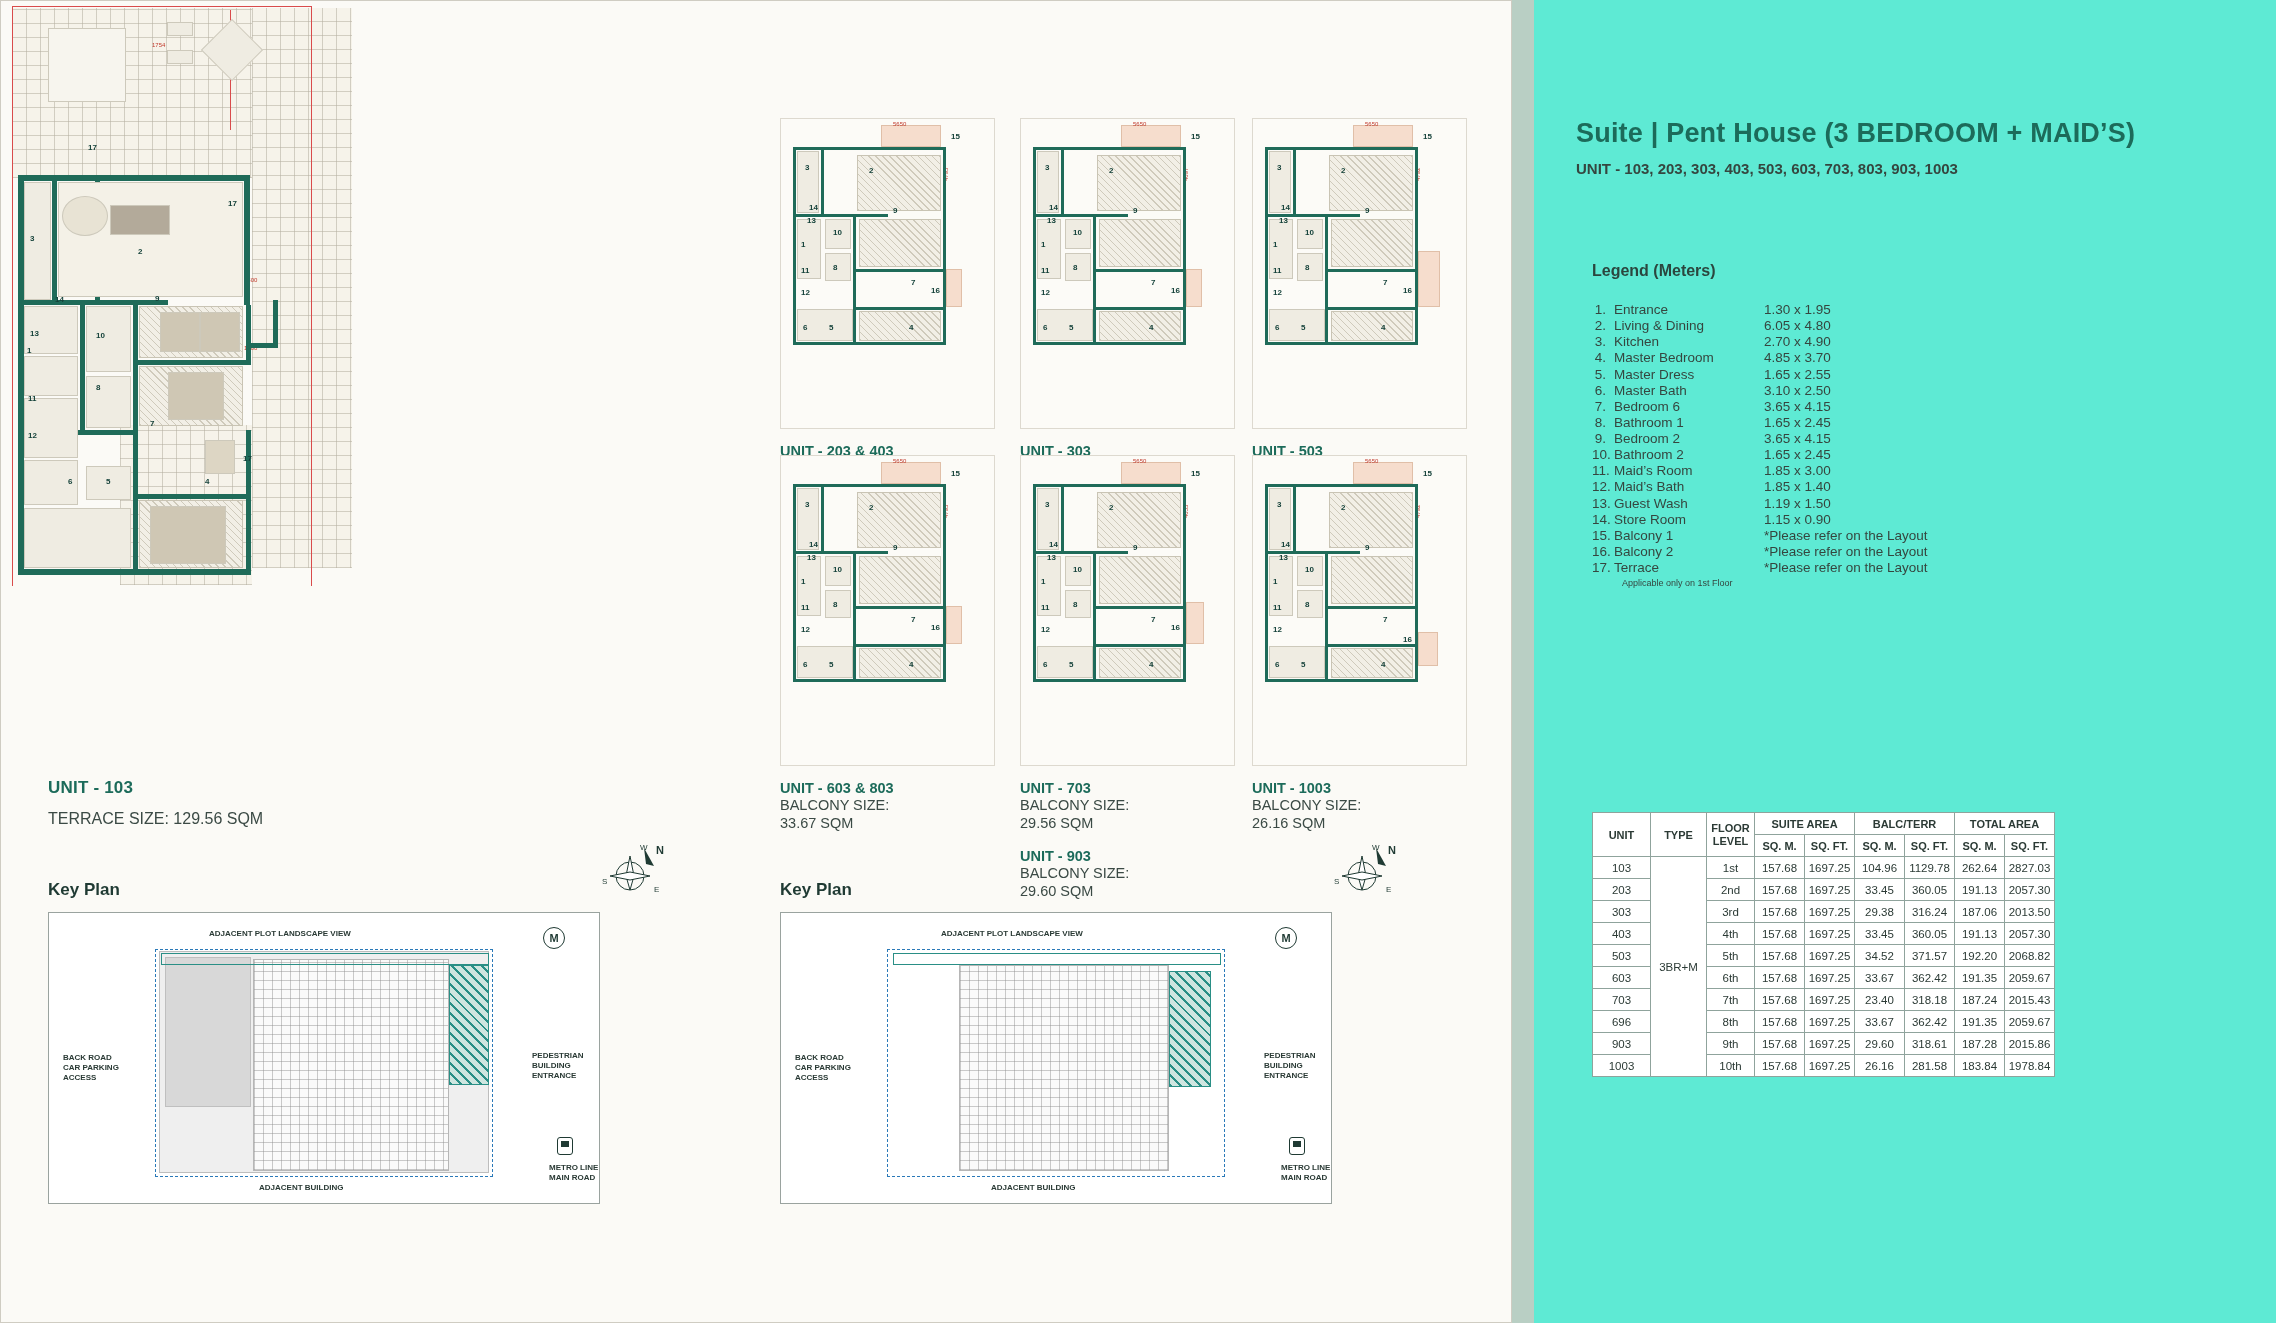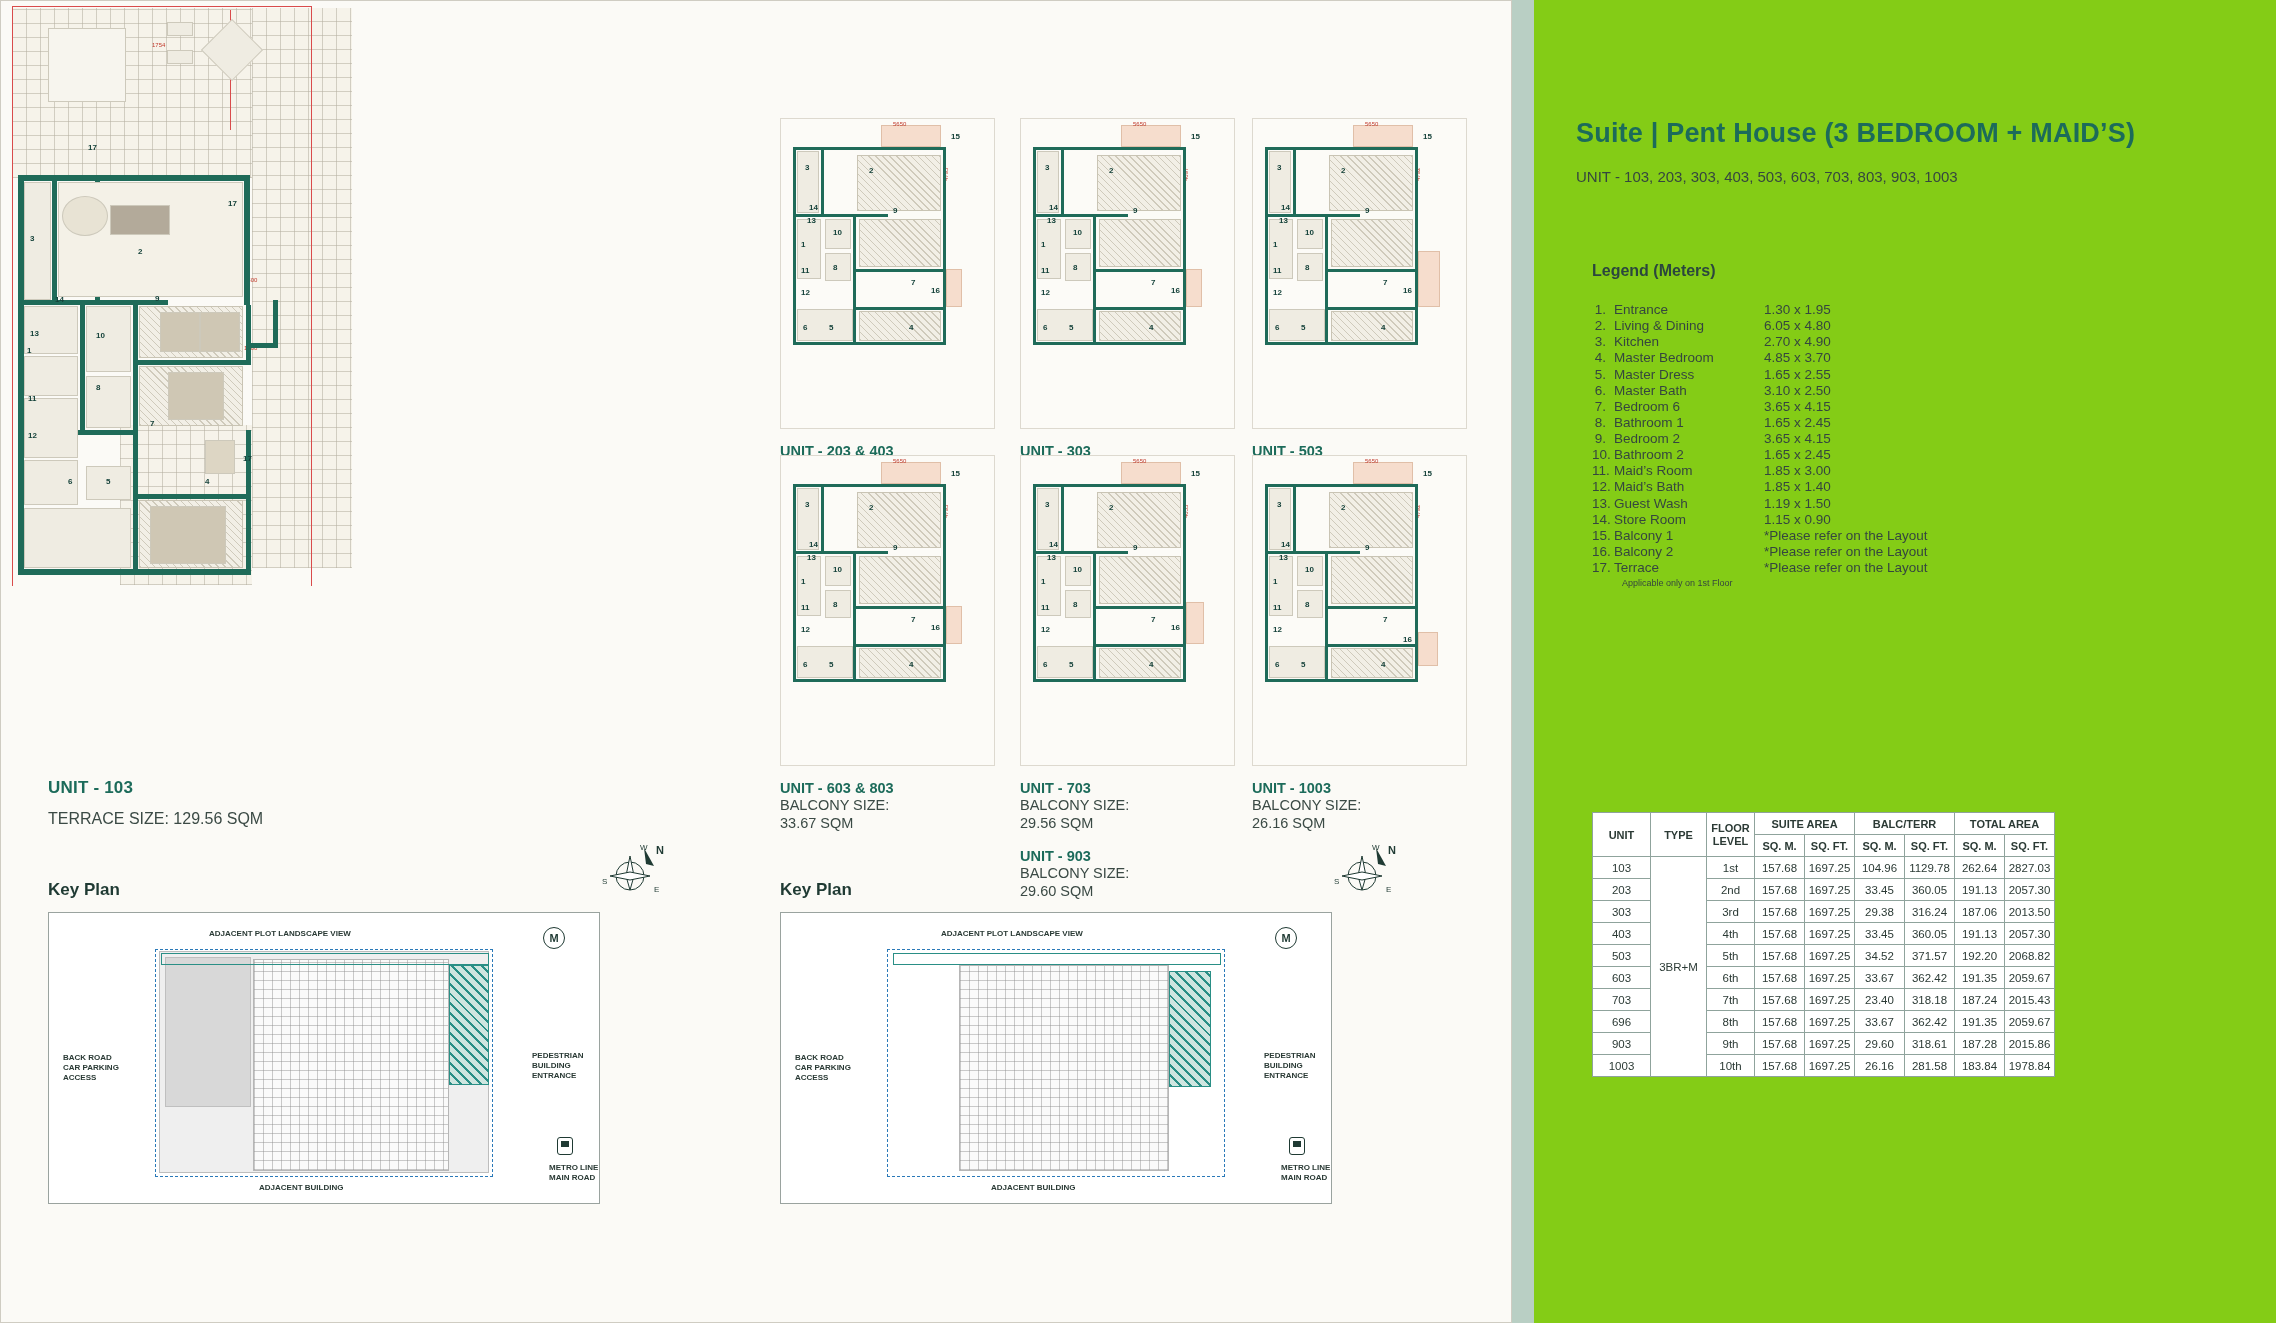--- a/index.html
+++ b/index.html
@@ -8,21 +8,21 @@
     width: 2276px; height: 1323px;
     background: #ffffff;
     font-family: "Liberation Sans", sans-serif;
     overflow: hidden;
     position: relative;
   }
   
   .page { position:absolute; inset:0; display:flex; }
   .left-pane { position:relative; width:1512px; height:100%; background:#ffffff; }
   .divider-band { width:22px; height:100%; background:#b9cfc4; }
-  .right-pane { position:relative; flex:1; height:100%; background:#84cc16; }
+  .right-pane { position:relative; flex:1; height:100%; background:#5eead4; }
 
   
   .vrule { position:absolute; left:709px; top:95px; width:2px; height:1100px; background:#cfcfcf; }
   .wall { position:absolute; background:#1f6b59; }
   .room { position:absolute; background:#efece2; border:0.5px solid #cdc9bb; }
   .hatch {
     position:absolute;
     background:
       repeating-linear-gradient(45deg, #cfcabb 0 1px, rgba(0,0,0,0) 1px 5px),
       #f2efe6;
@@ -556,21 +556,21 @@
       <div class="kp-hatch-green" style="left:388px;top:58px;width:42px;height:116px;"></div>
       <div class="kp-blue" style="left:106px;top:36px;width:338px;height:228px;"></div>
       <div class="kp-teal-out" style="left:112px;top:40px;width:328px;height:12px;"></div>
     </div>
   </div>
 
   <div class="divider-band"></div>
 
   <div class="right-pane">
     <div class="r-title" style="position:absolute;left:42px;top:118px;">Suite | Pent House (3 BEDROOM + MAID’S)</div>
-    <div class="r-sub" style="position:absolute;left:42px;top:168px;">UNIT - 103, 203, 303, 403, 503, 603, 703, 803, 903, 1003</div>
+    <div class="r-sub" style="position:absolute;left:42px;top:160px;font-weight:bold;">UNIT - 103, 203, 303, 403, 503, 603, 703, 803, 903, 1003</div>
 
     <div class="legend-title" style="position:absolute;left:58px;top:262px;">Legend (Meters)</div>
 
     <div class="legend-list" style="position:absolute;left:58px;top:302px;">
       <div class="legend-row">
         <span class="legend-idx">1.</span>
         <span class="legend-name">Entrance</span>
         <span class="legend-dim">1.30 x 1.95</span>
       </div>
       <div class="legend-row">

